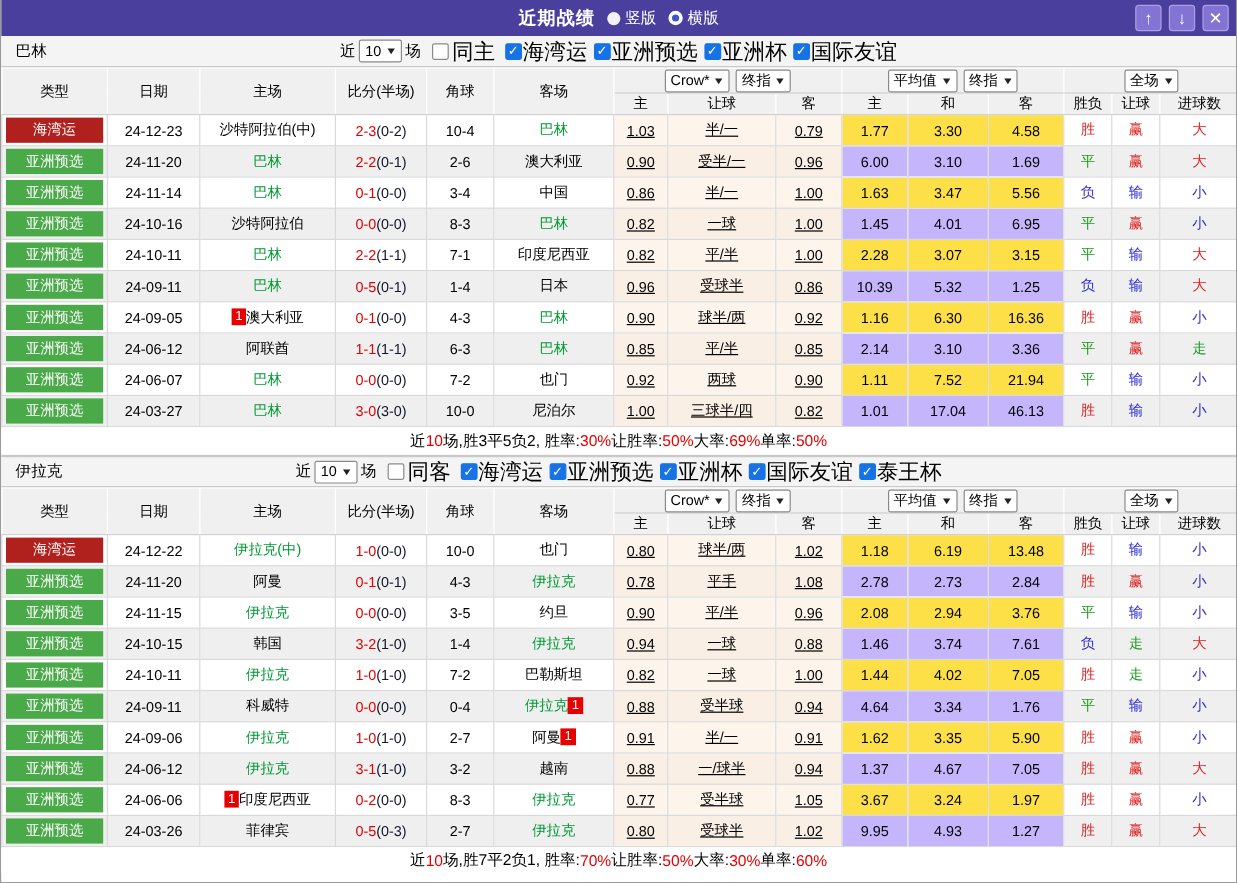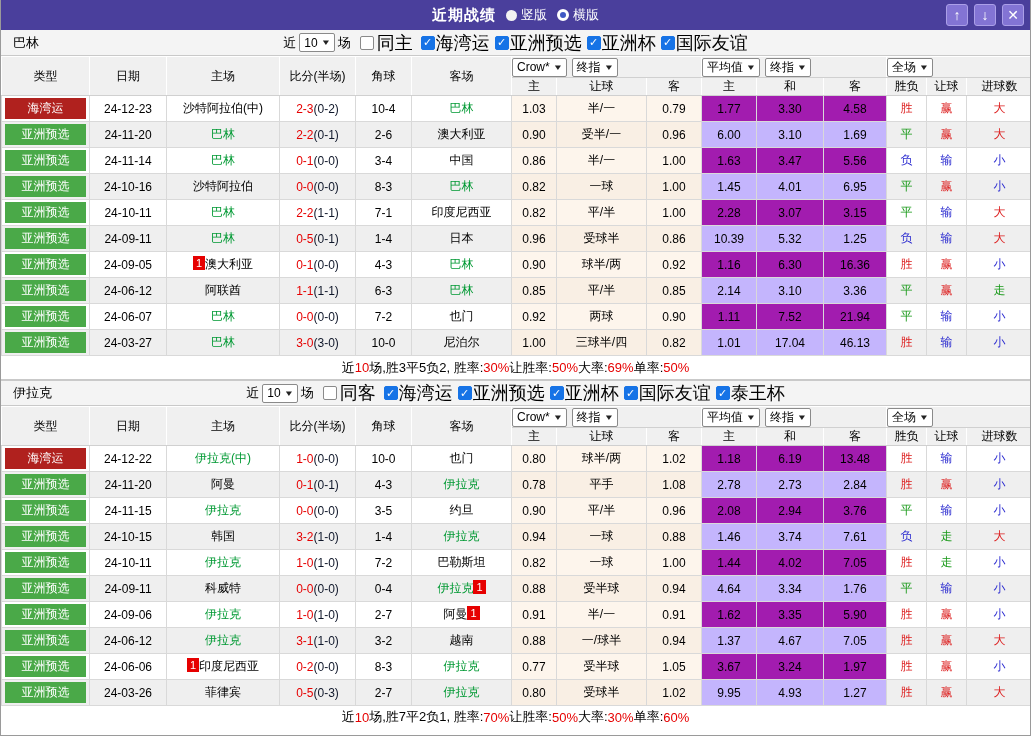--- a/index.html
+++ b/index.html
@@ -33,27 +33,27 @@
   .comps { display:inline-flex; align-items:center; }
   .comps .cb { margin-left:5px; margin-right:1px; }
   .cb-label { font-size:18px; }
 
   
   table { width:1031px; border-collapse:collapse; table-layout:fixed; }
   thead th { background:#f0f0f0; font-weight:normal; font-size:12px; border:1px solid #fff; border-bottom:1px solid #d0d0d0; }
   thead tr.hdr1 th { height:21px; }
   thead tr.hdr2 th { height:17px; }
   thead th.span2 { border-bottom:1px solid #d0d0d0; }
-  .dd-wrap { display:flex; justify-content:flex-start; gap:5px; }
+  .dd-wrap { display:flex; justify-content:center; gap:5px; }
   tbody td { height:25.5px; border:1px solid #d9d9d9; text-align:center; font-size:12px; overflow:hidden; white-space:nowrap; }
   tbody tr.even td { background:#efefef; }
   tbody tr.odd td { background:#ffffff; }
-  tbody tr td.bg-cream { background:#fdf5ec; }
+  tbody tr td.bg-cream { background:#fdf5ec;text-decoration:underline; }
   tbody tr.even td.bg-cream { background:#f9efe4; }
-  tbody tr td.bg-blue { background:#a21caf; }
+  tbody tr td.bg-blue { background:#fde047; }
   tbody tr.even td.bg-blue { background:#c4b5fd; }
   .badge { display:block; margin:2px 3px; height:21px; line-height:21px; color:#fff; font-size:12px; text-align:center; }
   .b-red { background:#b0211e; }
   .b-green { background:#4aa948; }
   .t-green { color:#009933; }
   .score-ft { color:#e60000; }
   .score-ht { color:#0f172a; }
   .rc { display:inline-block; background:#e60000; color:#fff; font-size:11px; line-height:14px; padding:0 3px; vertical-align:1px; }
   .c-red { color:#dd2222; }
   .c-green { color:#1a9a1a; }

